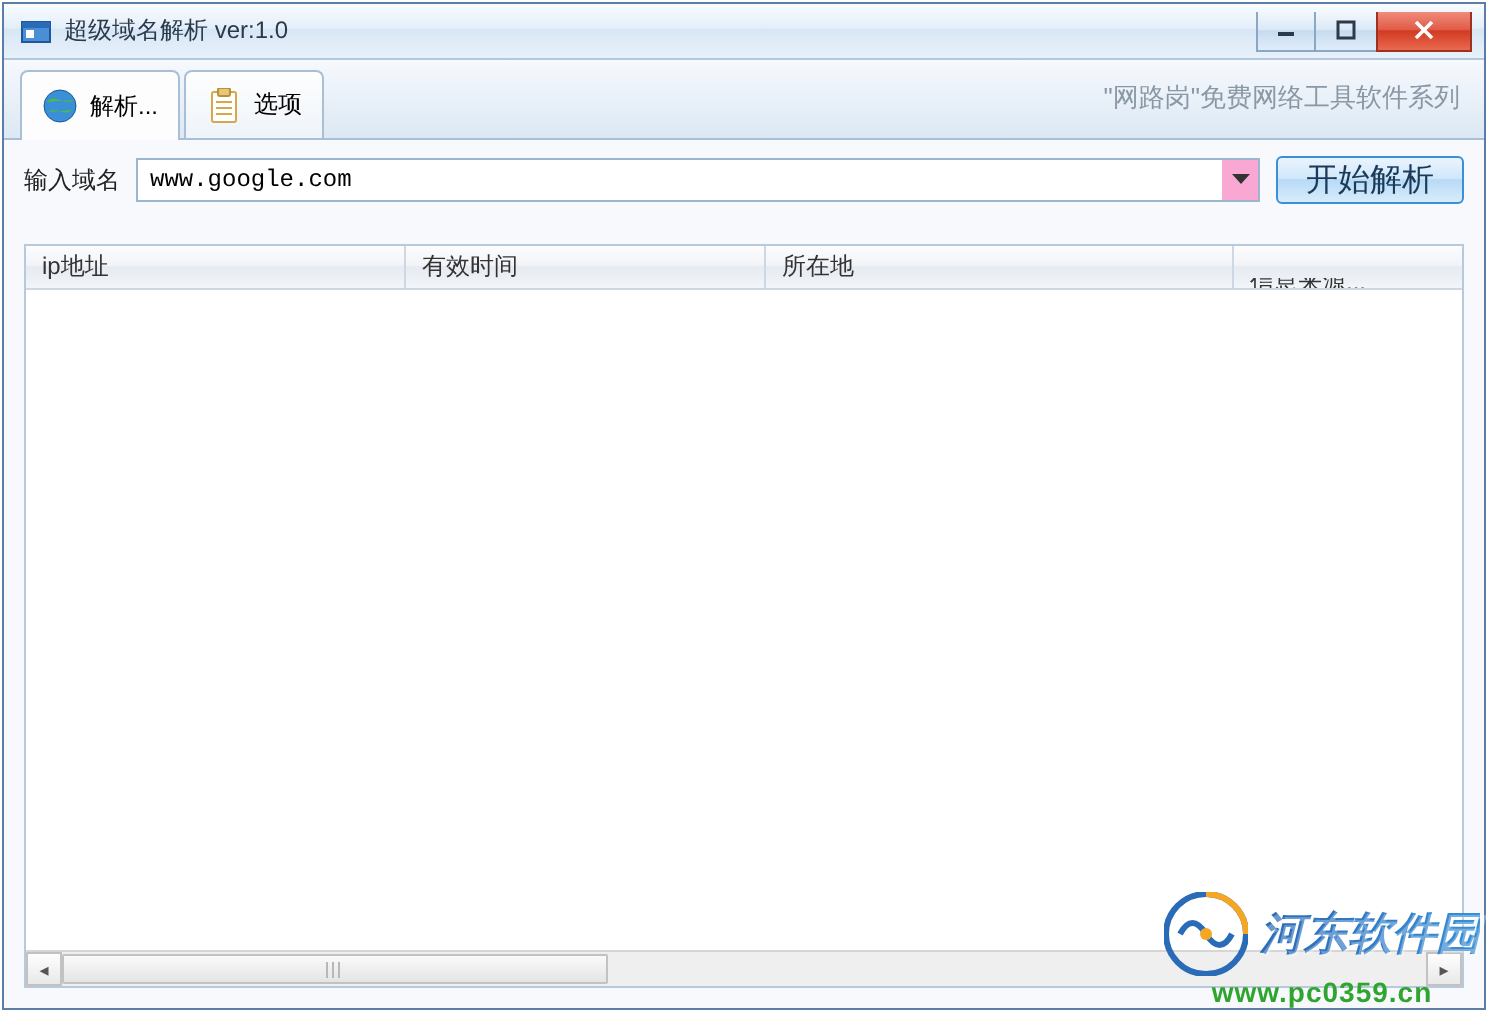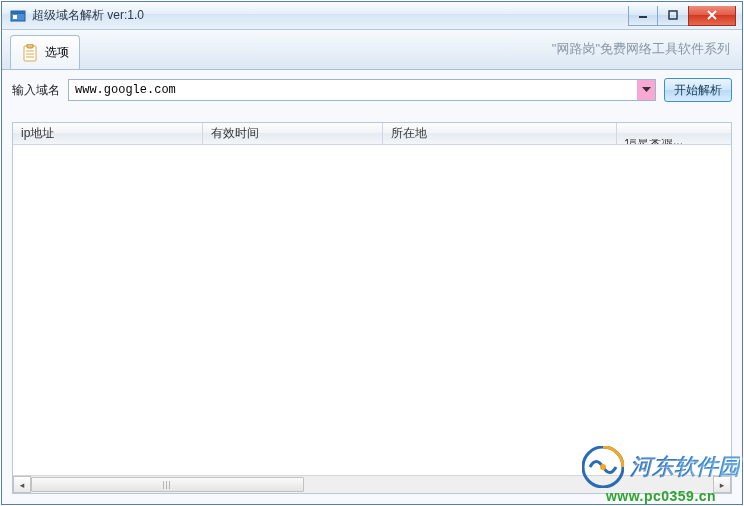--- a/index.html
+++ b/index.html
@@ -131,27 +131,27 @@
   font-size: 12px;
   outline: none;
 }
 .combo .ddbtn {
   width: 18px; height: 100%;
   display: flex; align-items: center; justify-content: center;
   cursor: pointer;
   color: #333;
 }
 .startbtn {
-  width: 68px; height: 24px;
+  width: 94px; height: 24px;
   border: 1px solid #3a8fd6;
   border-radius: 3px;
   background: linear-gradient(to bottom, #eaf4fd 0%, #cfe7fa 48%, #b7daf6 49%, #d8ecfb 100%);
   color: #1a3a5a;
   cursor: pointer;
-  font-size: 12px;
+  font-size: 16px;
   font-family: inherit;
 }
 .tablewrap {
   flex: 1;
   border: 1px solid #b8c9db;
   background: #be185d;
   display: flex;
   flex-direction: column;
   overflow: hidden;
 }
@@ -266,20 +266,31 @@
       </div>
       <div class="winbtn close">
         <svg width="12" height="12">
             <path d="M2 2 L10 10 M10 2 L2 10" stroke="#fff" stroke-width="1.8"></path>
           </svg>
       </div>
     </div>
   </div>
 
   <div class="tabbar">
+    <div class="tab active">
+      <span class="ticon">
+        <svg width="18" height="18" viewBox="0 0 18 18">
+          <circle cx="9" cy="9" r="8" fill="#3a8fd6"></circle>
+          <path d="M2 7 Q5 4 9 6 Q13 8 16 6" fill="#4db84d" stroke="none"></path>
+          <path d="M3 12 Q6 10 10 12 Q13 13 15 11" fill="#4db84d" stroke="none"></path>
+          <ellipse cx="9" cy="9" rx="8" ry="8" fill="none" stroke="#1a5a9a" stroke-width="0.5"></ellipse>
+        </svg>
+      </span>
+      <span>解析...</span>
+    </div>
     <div class="tab">
       <span class="ticon">
         <svg width="16" height="18" viewBox="0 0 16 18">
           <rect x="2" y="2" width="12" height="15" rx="1" fill="#fff" stroke="#d8a848"></rect>
           <rect x="5" y="0" width="6" height="4" rx="1" fill="#e8c878" stroke="#b8923a"></rect>
           <line x1="4" y1="7" x2="12" y2="7" stroke="#d8a848"></line>
           <line x1="4" y1="10" x2="12" y2="10" stroke="#d8a848"></line>
           <line x1="4" y1="13" x2="12" y2="13" stroke="#d8a848"></line>
         </svg>
       </span>

